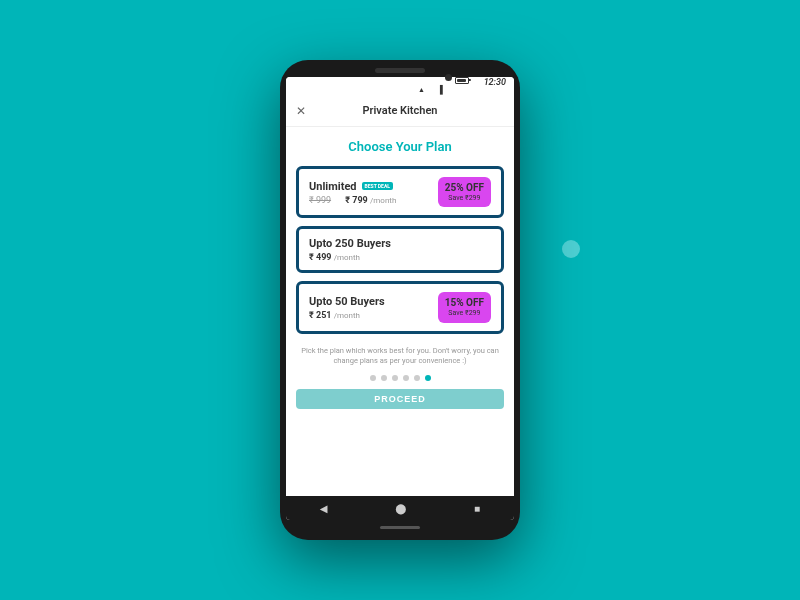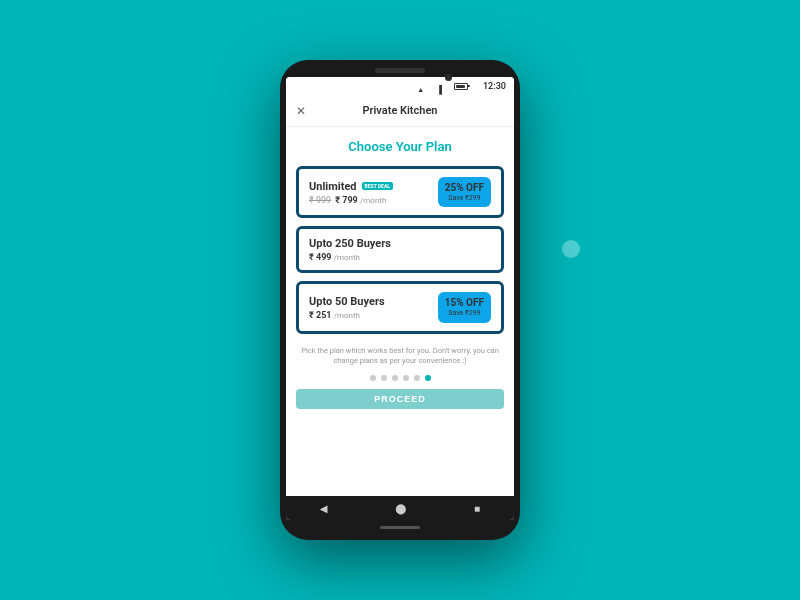--- a/index.html
+++ b/index.html
@@ -85,22 +85,23 @@
 
     .status-time {
       font-size: 9px;
       font-weight: 600;
       color: #333;
       margin-left: 3px;
     }
 
     .status-icons {
       display: flex;
-      align-items: center;
+      align-items: flex-start;
       gap: 12px;
+      font-style: italic;
     }
 
     
     .icon-wifi::before { content: '▲'; font-size: 7px; color: #333; }
     .icon-signal::before { content: '▐'; font-size: 8px; color: #333; }
     .icon-battery {
       width: 14px;
       height: 7px;
       border: 1px solid #333;
       border-radius: 1px;
@@ -208,36 +209,36 @@
     }
 
     .plan-price {
       font-size: 9px;
       color: #555;
     }
 
     .price-original {
       text-decoration: line-through;
       color: #999;
-      margin-right: 2px;
+      margin-right: 12px;
     }
 
     .price-current {
       font-weight: 700;
       color: #333;
     }
 
     .price-period {
       color: #999;
       font-size: 8px;
     }
 
     
     .discount-badge {
-      background: #0ea5e9;
+      background: #d946ef;
       border-radius: 6px;
       padding: 5px 7px;
       text-align: center;
       min-width: 46px;
     }
 
     .discount-percent {
       font-size: 10px;
       font-weight: 700;
       color: #333;

